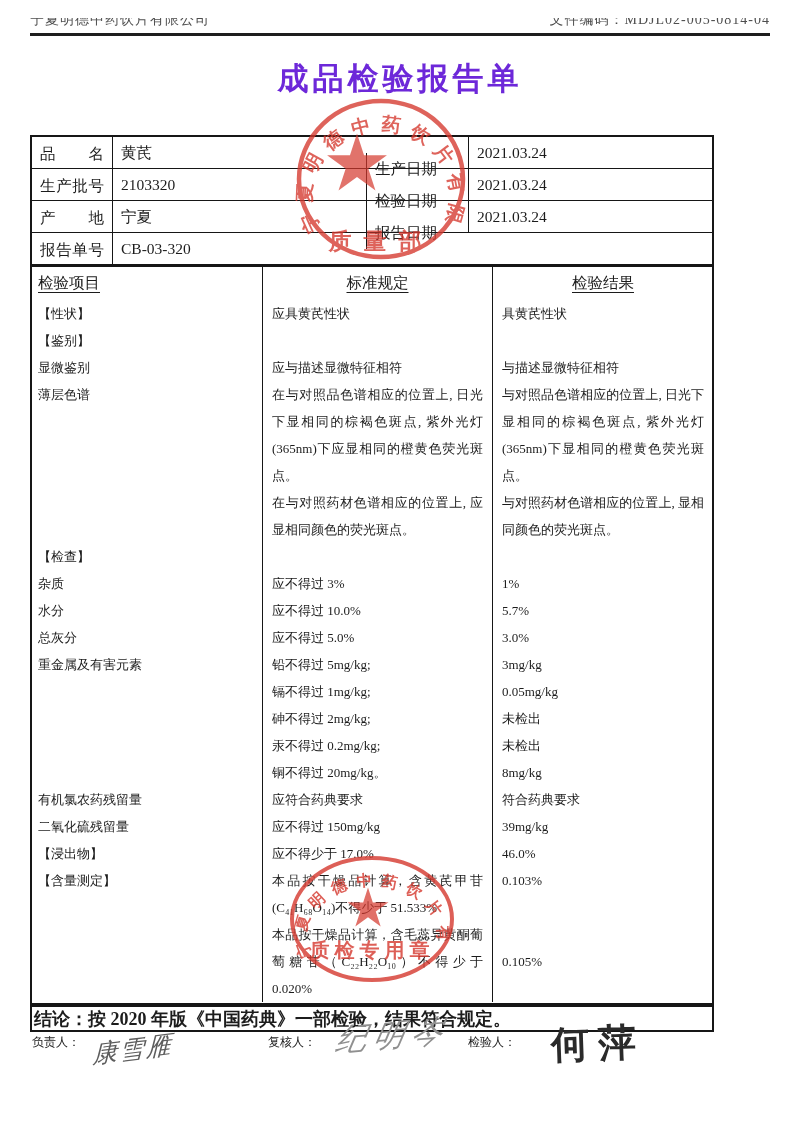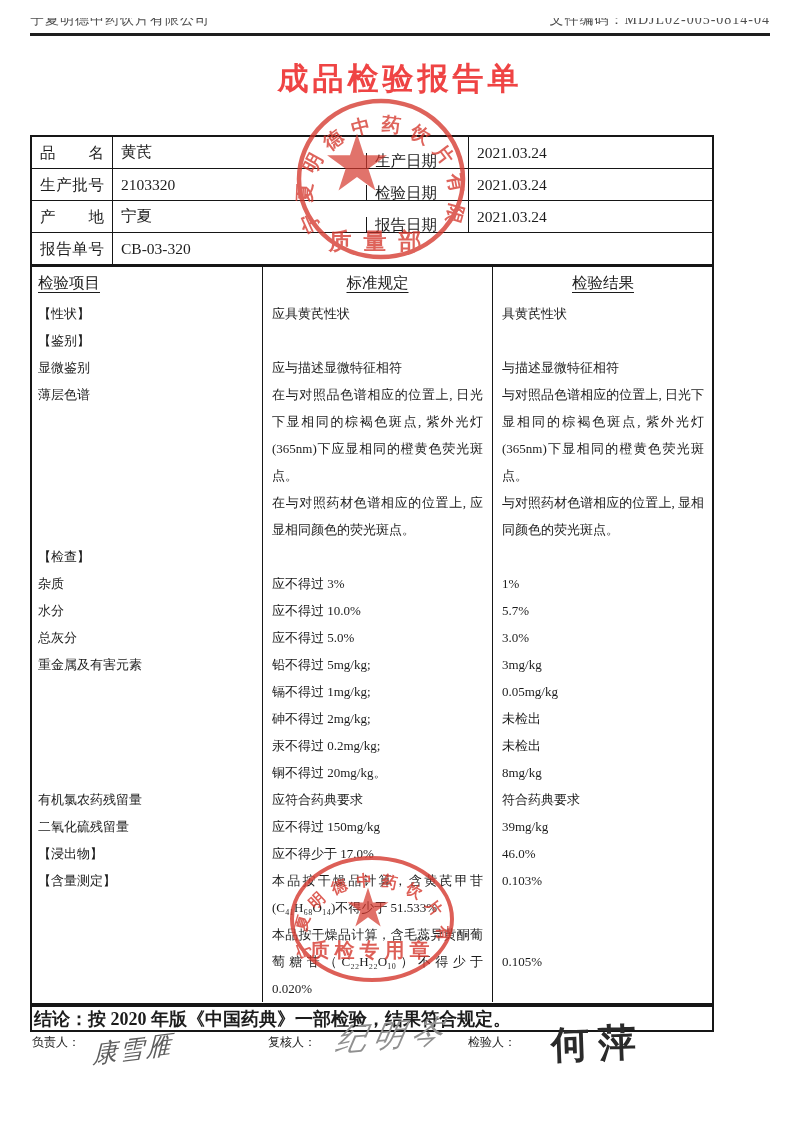--- a/index.html
+++ b/index.html
@@ -10,27 +10,27 @@
   }
   .abs{position:absolute;}
 
   
   .hdr{left:30px;top:18px;width:740px;border-bottom:3px solid #1e1e1e;
        padding-bottom:4px;display:flex;justify-content:space-between;align-items:flex-end;}
   .cut{height:11px;overflow:hidden;color:#4e4e4e;font-size:14px;}
   .cut>span{display:block;line-height:17px;margin-top:-7px;letter-spacing:1px;}
 
   .title{left:30px;top:58px;width:740px;text-align:center;
-         font-size:31px;font-weight:bold;letter-spacing:4px;color:#ef4444;}
+         font-size:31px;font-weight:bold;letter-spacing:4px;color:#6d28d9;}
 
   
   .info{left:30px;top:135px;width:684px;border:2px solid #161616;box-sizing:border-box;}
   .irow{display:flex;height:31px;border-top:1px solid #161616;font-size:15.5px;}
   .irow:first-child{border-top:none;}
-  .ic{display:flex;align-items:center;box-sizing:border-box;padding:8px 8px;border-left:1px solid #161616;}
+  .ic{display:flex;align-items:center;box-sizing:border-box;padding:16px 8px;border-left:1px solid #161616;}
   .ic:first-child{border-left:none;}
   .il{width:80px;}
   .iv{width:254px;}
   .il2{width:102px;margin-top:16px;}
   .iv2{flex:1;}
   .wide{flex:1;}
   .spread{display:block;line-height:29px;text-align:justify;text-align-last:justify;}
 
   
   .main{left:30px;top:265px;width:684px;height:740px;border:2px solid #161616;

